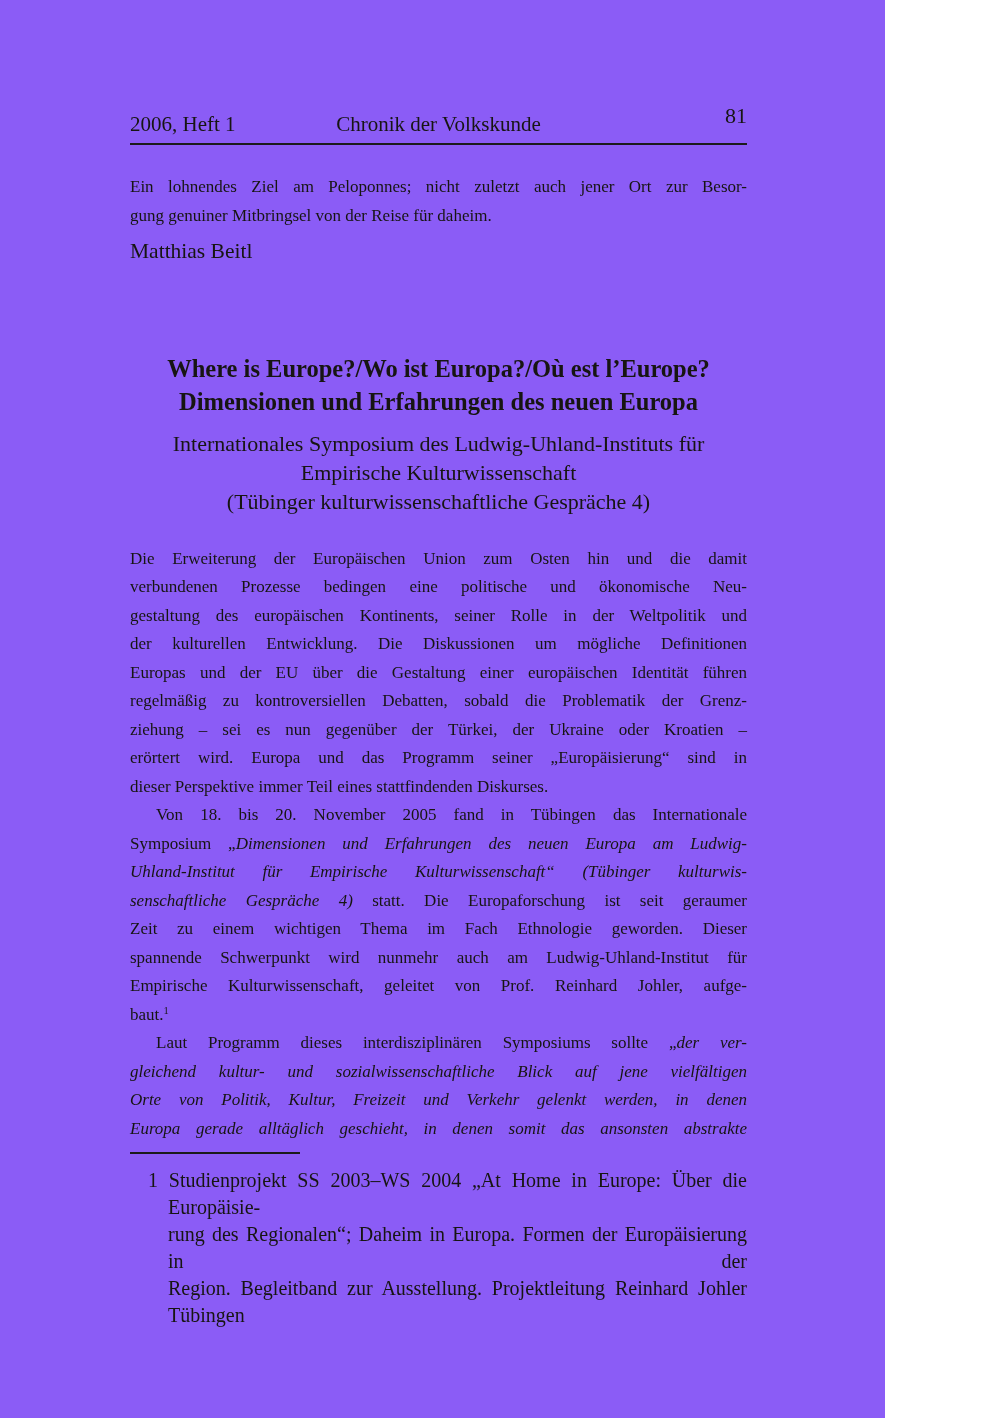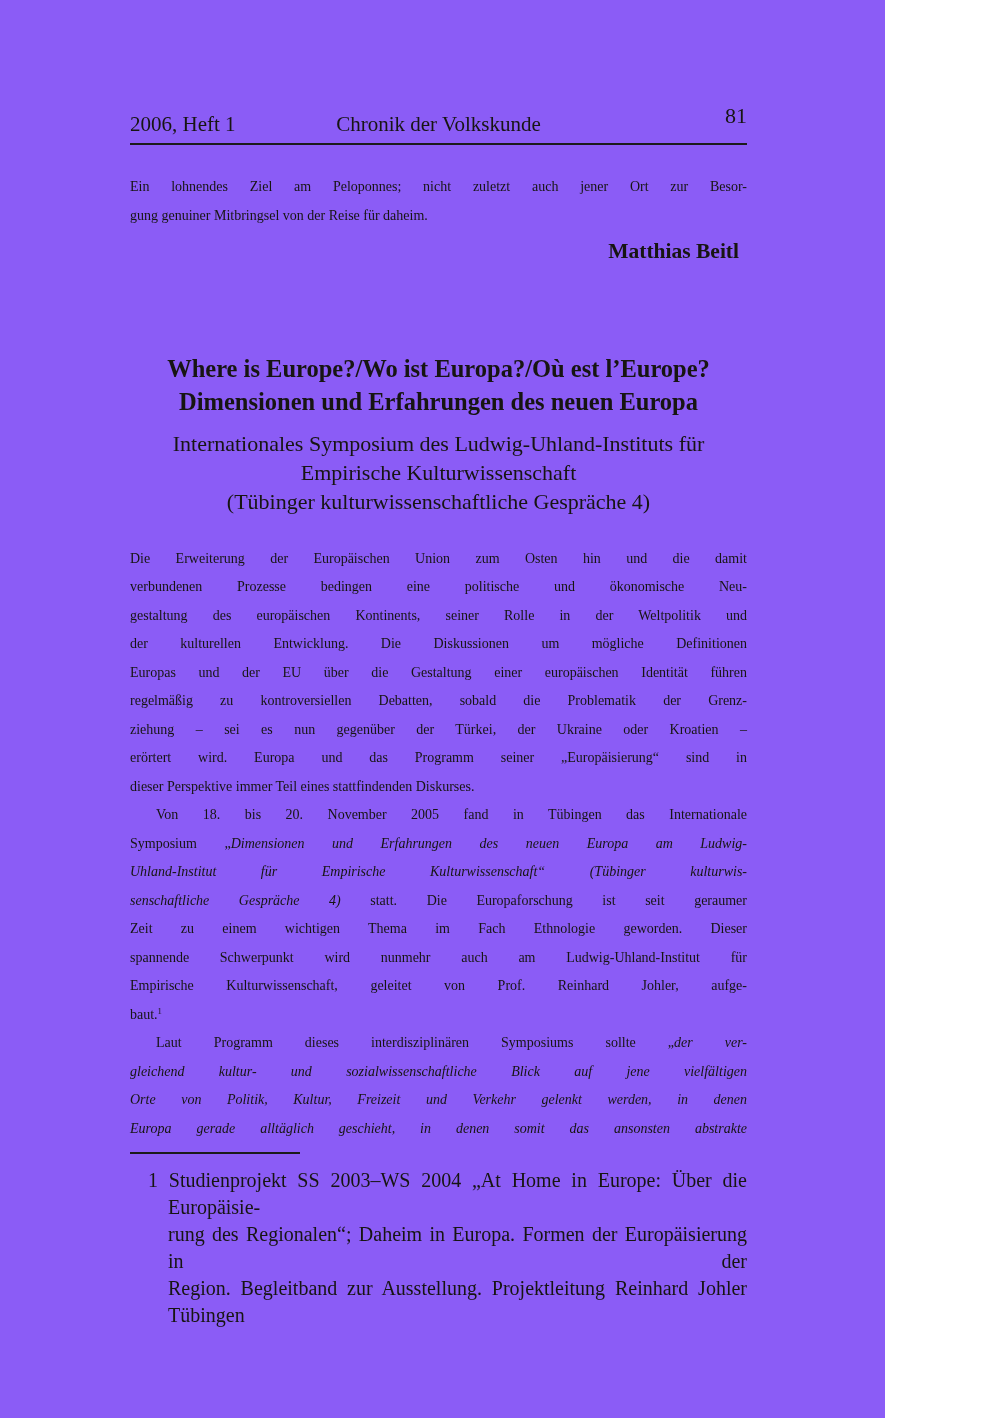--- a/index.html
+++ b/index.html
@@ -25,21 +25,21 @@
   .rh-left  { position: absolute; left: 0; bottom: 0; }
   .rh-center{ display: block; text-align: center; }
   .rh-right { position: absolute; right: 0; bottom: 8px; font-size: 22px; }
   .head-rule {
     border: none;
     border-top: 2px solid #1b1b1b;
     margin: 7px 0 0 0;
   }
 
   
-  .bodytext { font-size: 14px; }
+  .bodytext { font-size: 17px; }
   .line {
     line-height: 28.5px;
     text-align: justify;
     text-align-last: justify;
   }
   .line.last  { text-align-last: left; }
   .line.indent{ text-indent: 26px; }
   .it { font-style: italic; }
   sup.fnref {
     font-size: 0.62em;
@@ -47,23 +47,21 @@
     position: relative;
     top: -0.5em;
     line-height: 0;
   }
 
   .intro  { margin-top: 28px; }
   .byline {
     margin-top: 7px;
     font-size: 21.5px;
     line-height: 28.5px;
-    text-align: right;
     padding-right: 8px;
-    font-weight: bold;
   }
 
   .title-block {
     margin: 86px 0 0 0;
     text-align: center;
     font-weight: bold;
     font-size: 24.5px;
     line-height: 33px;
   }
   .subtitle-block {

